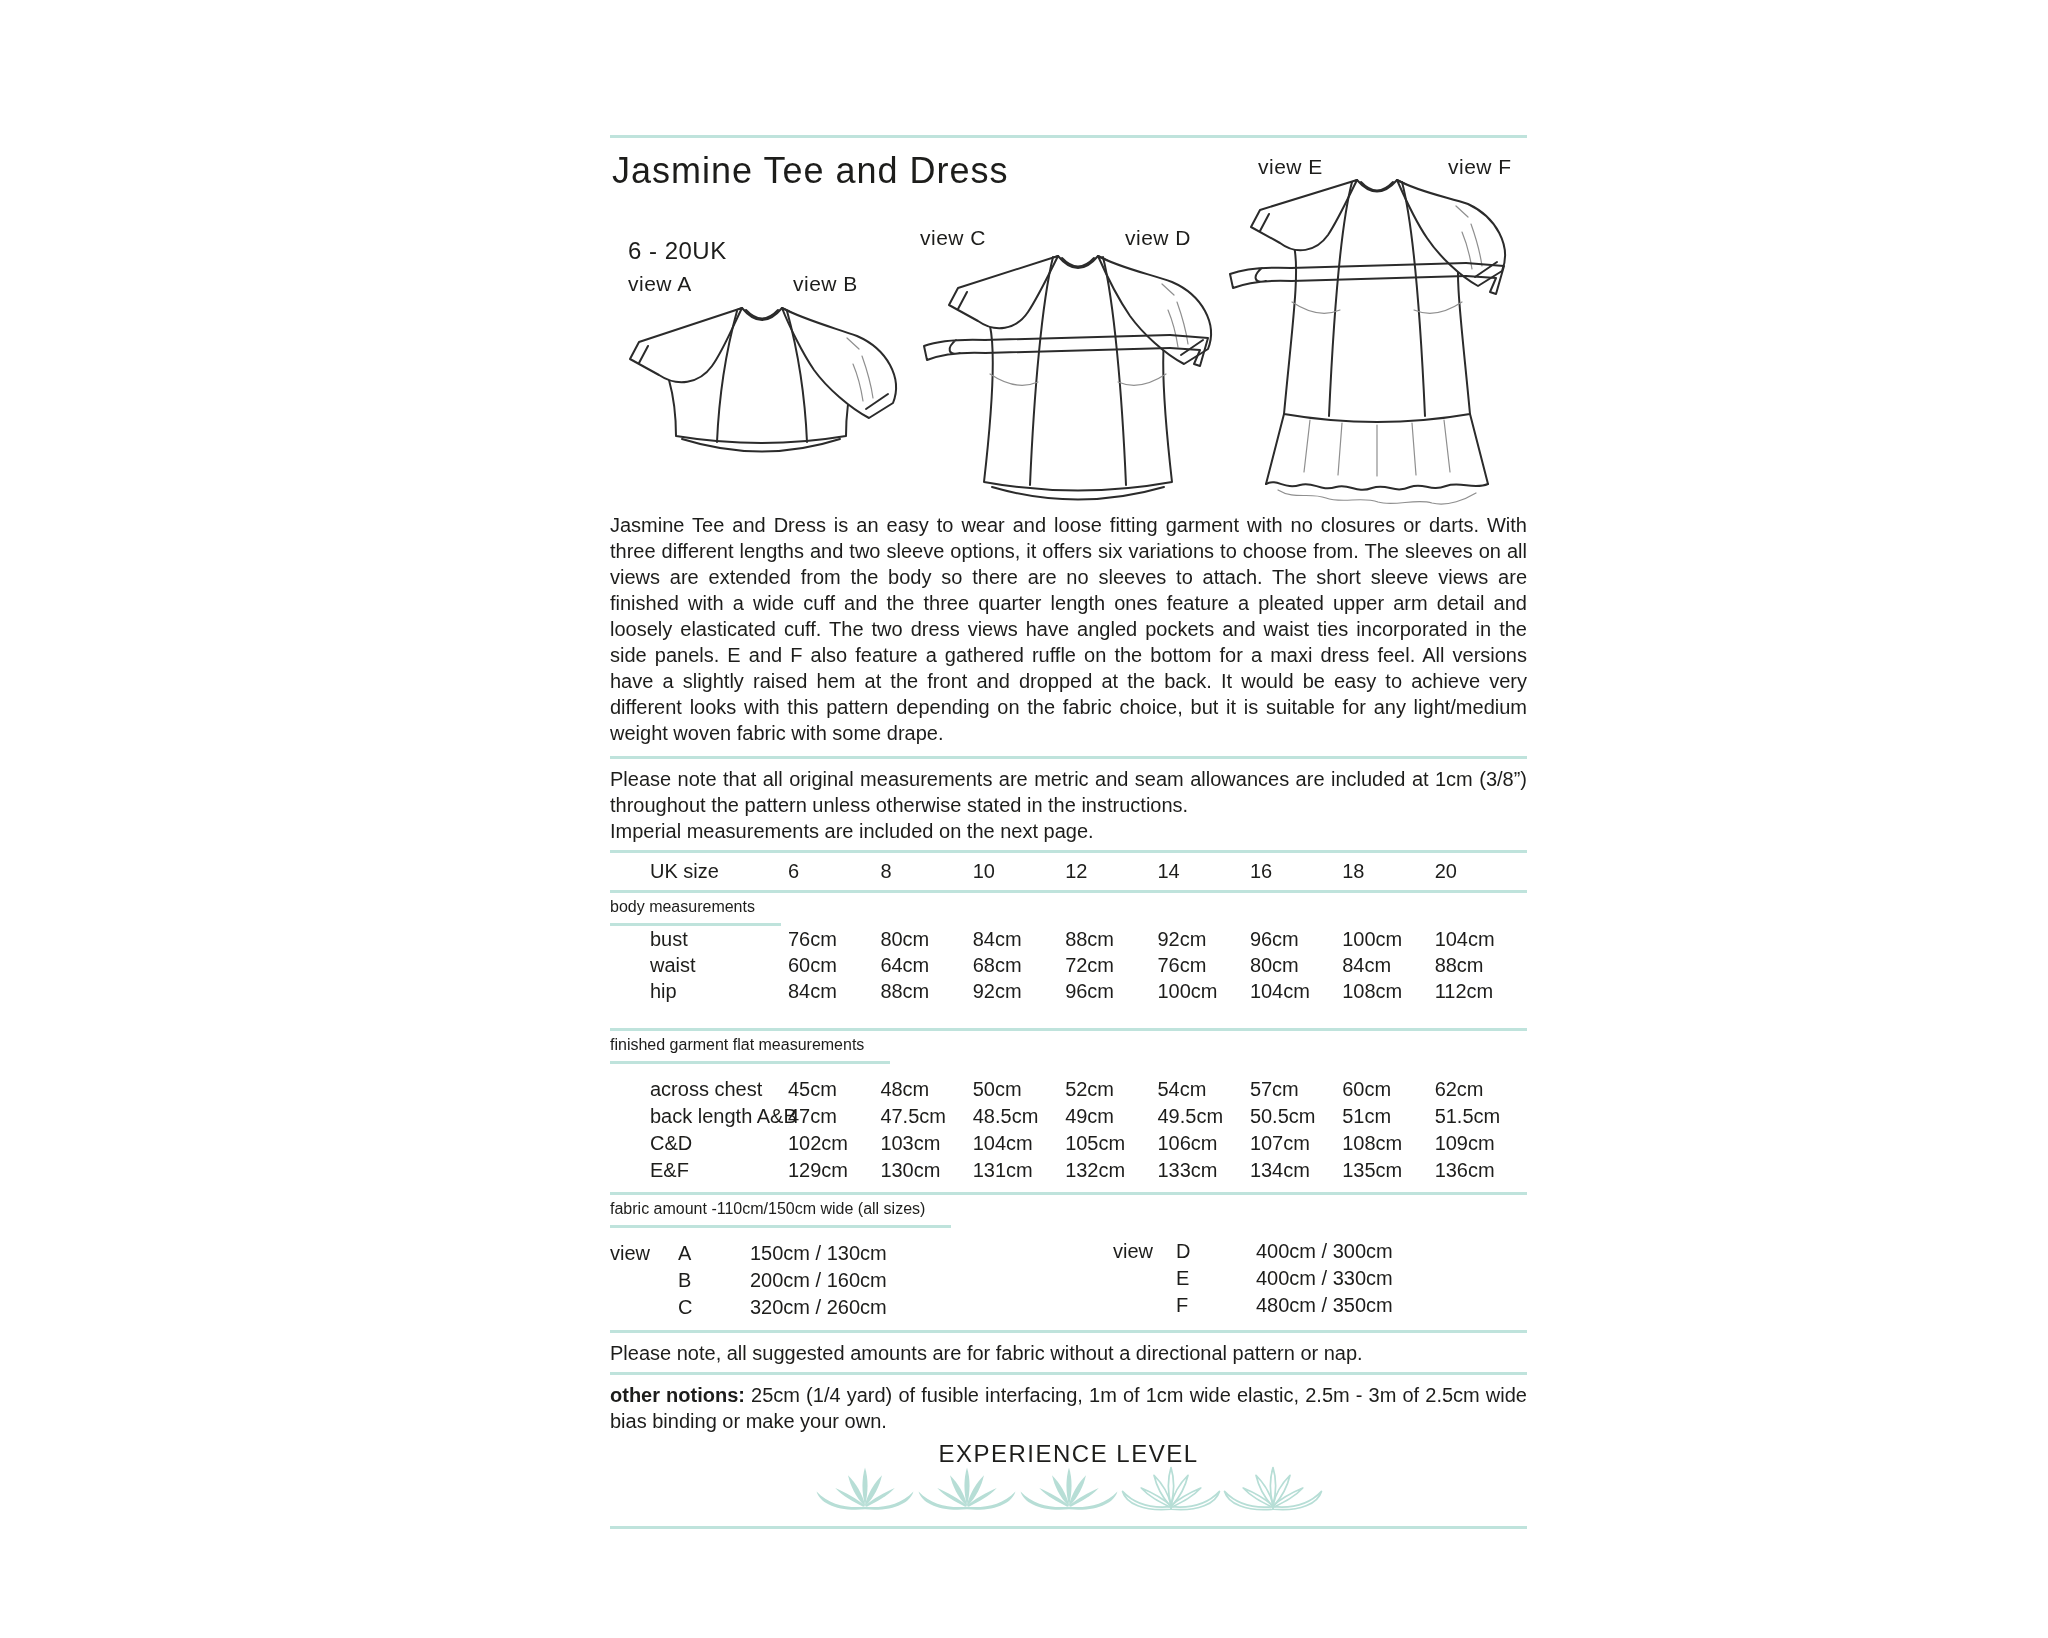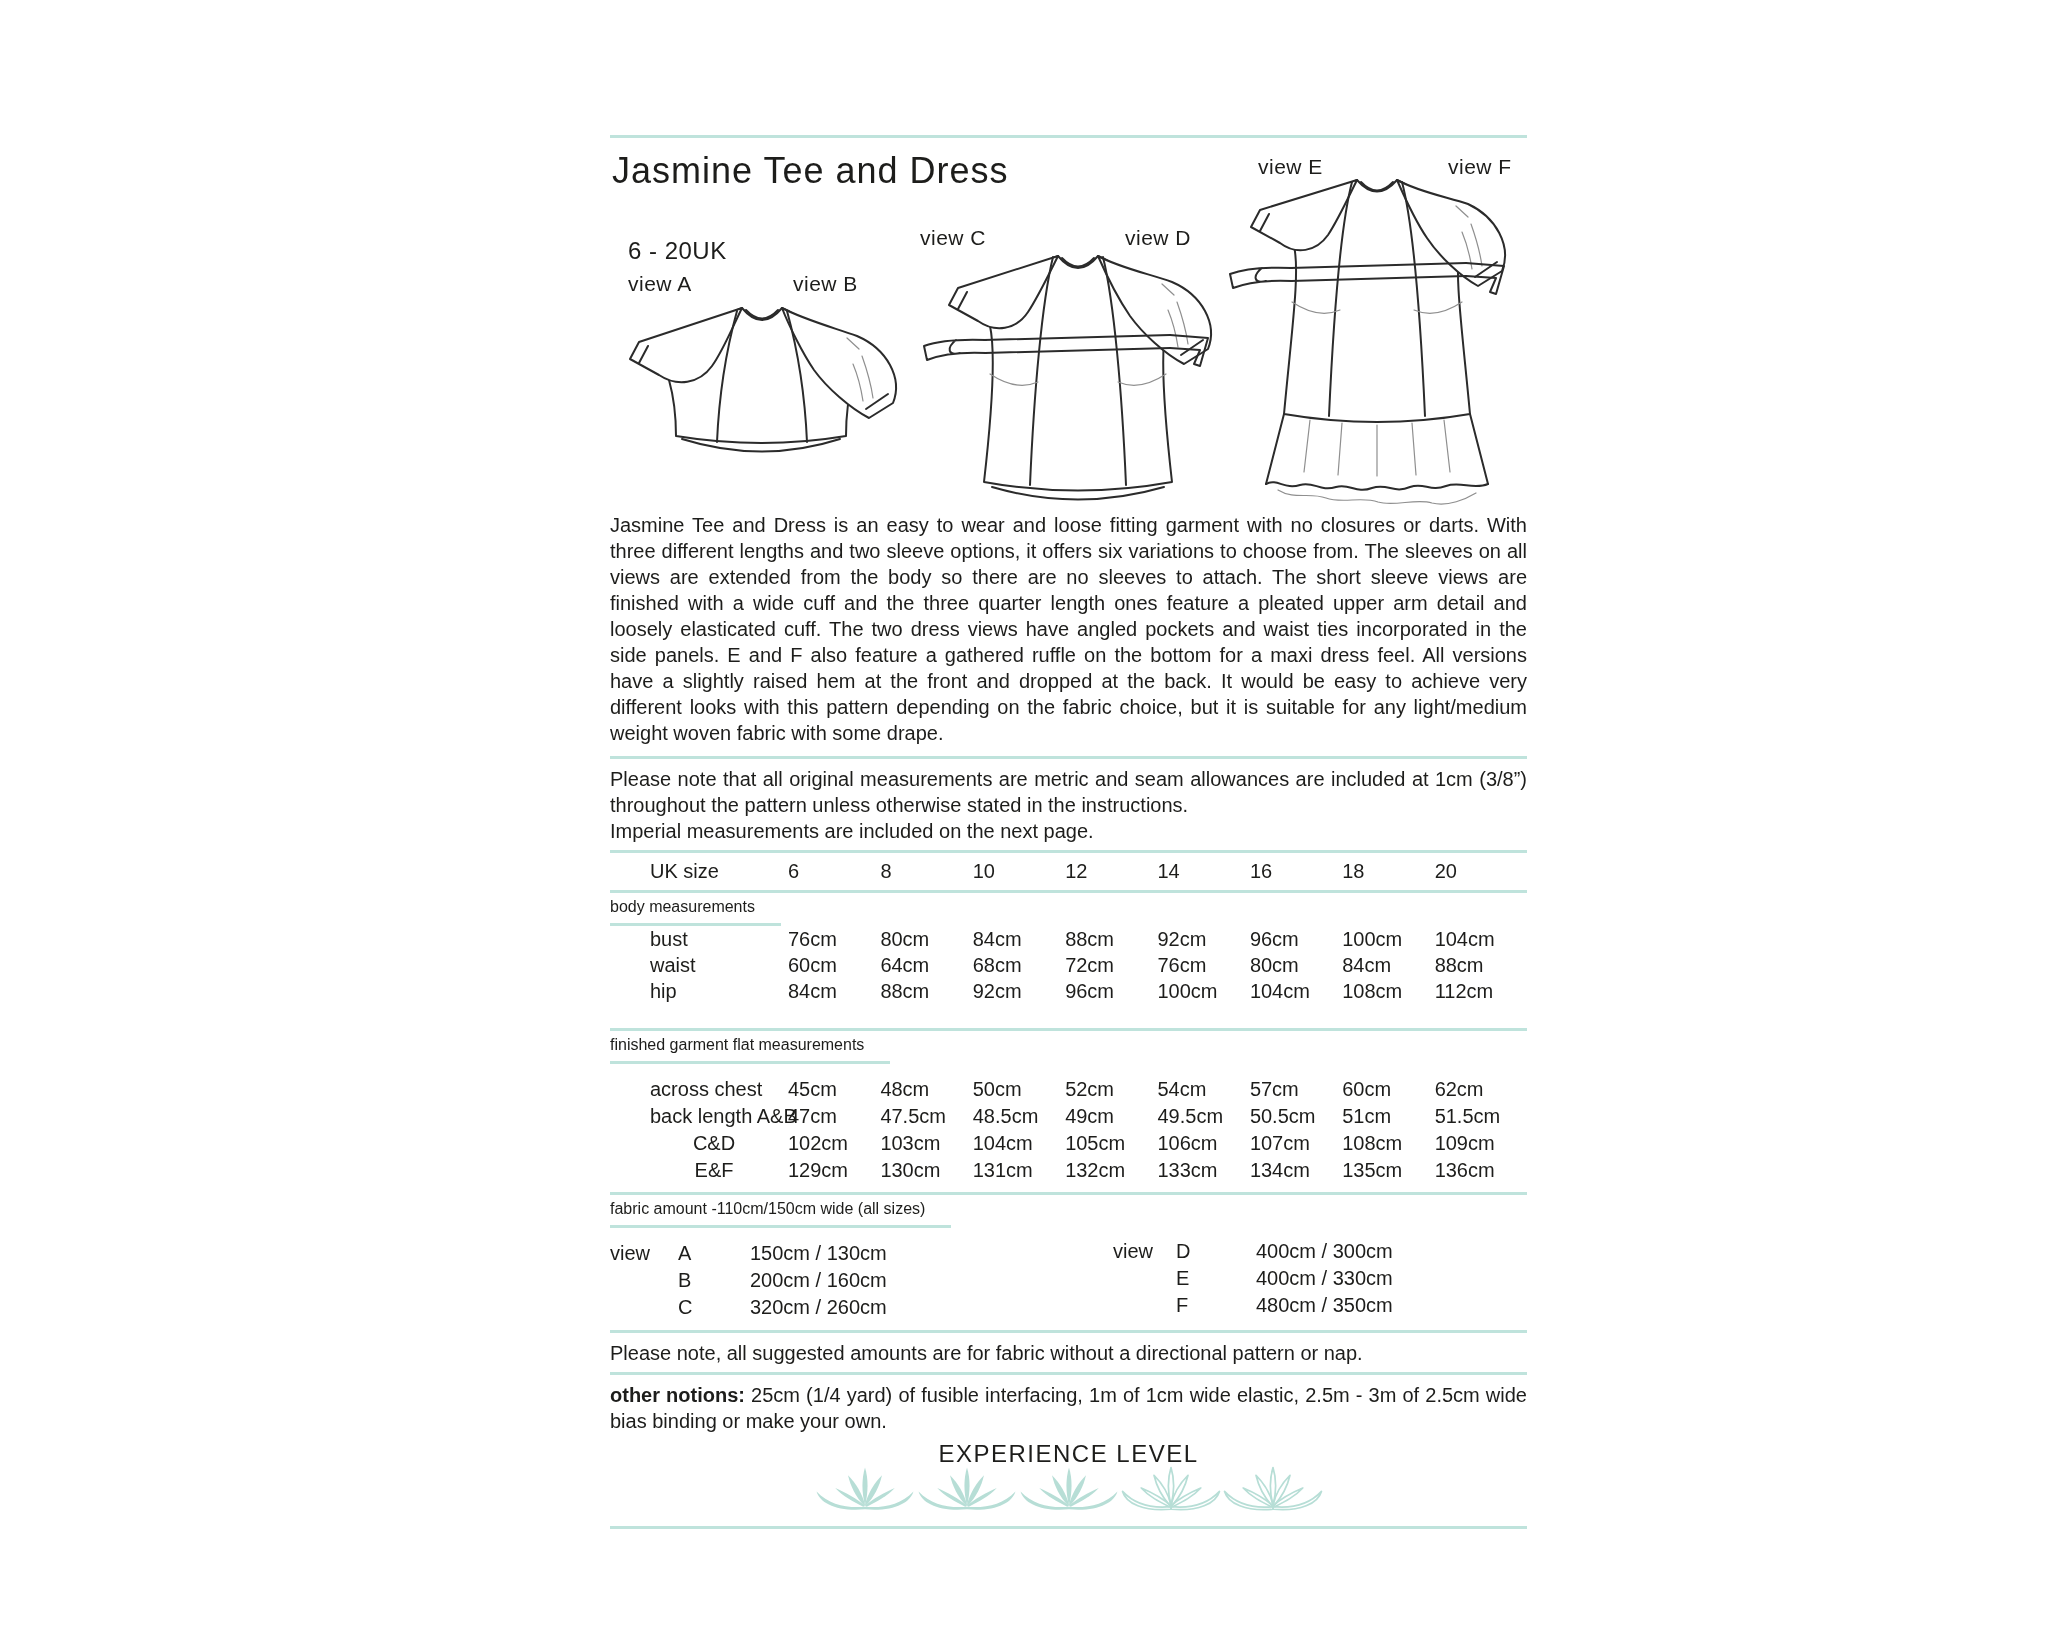--- a/index.html
+++ b/index.html
@@ -23,21 +23,21 @@
   .op{fill:none;stroke:var(--line);stroke-width:2;stroke-linejoin:round;stroke-linecap:round;}
   .thin{fill:none;stroke:#8f8f8f;stroke-width:1.2;stroke-linecap:round;}
   .para{position:absolute;left:0;width:917px;text-align:justify;font-size:20px;line-height:26px;}
   .single{text-align:left;}
   .bold{font-weight:700;}
   .section-label{position:absolute;left:0;font-size:16px;font-weight:400;border-bottom:3px solid var(--accent);padding:0 26px 7px 0;}
   .trows{position:absolute;left:0;width:917px;}
   .trow{display:grid;grid-template-columns:178px repeat(8,1fr);font-size:20px;line-height:26px;}
   .trow.tall{line-height:27px;}
   .tlabel{white-space:nowrap;margin-left:40px;}
-  .tlabel.right{text-align:center;padding-right:10px;}
+  .tlabel.right{text-align:left;padding-right:10px;}
   .tcell{text-align:left;}
   .fabric-group{position:absolute;display:grid;grid-template-columns:68px 72px auto;font-size:20px;line-height:27px;}
   .fabric-group.rightside{grid-template-columns:63px 80px auto;}
   .exp-label{position:absolute;left:0;width:917px;text-align:center;font-size:24px;letter-spacing:1.5px;}
   .lotus-row{position:absolute;left:0;width:917px;display:flex;justify-content:center;}
   .lotus{width:102px;height:52px;}
   .lotus.filled{fill:#b7ded6;stroke:none;}
   .lotus.outline{fill:none;stroke:#b7ded6;stroke-width:2;stroke-linejoin:round;}
 </style>
 </head>

